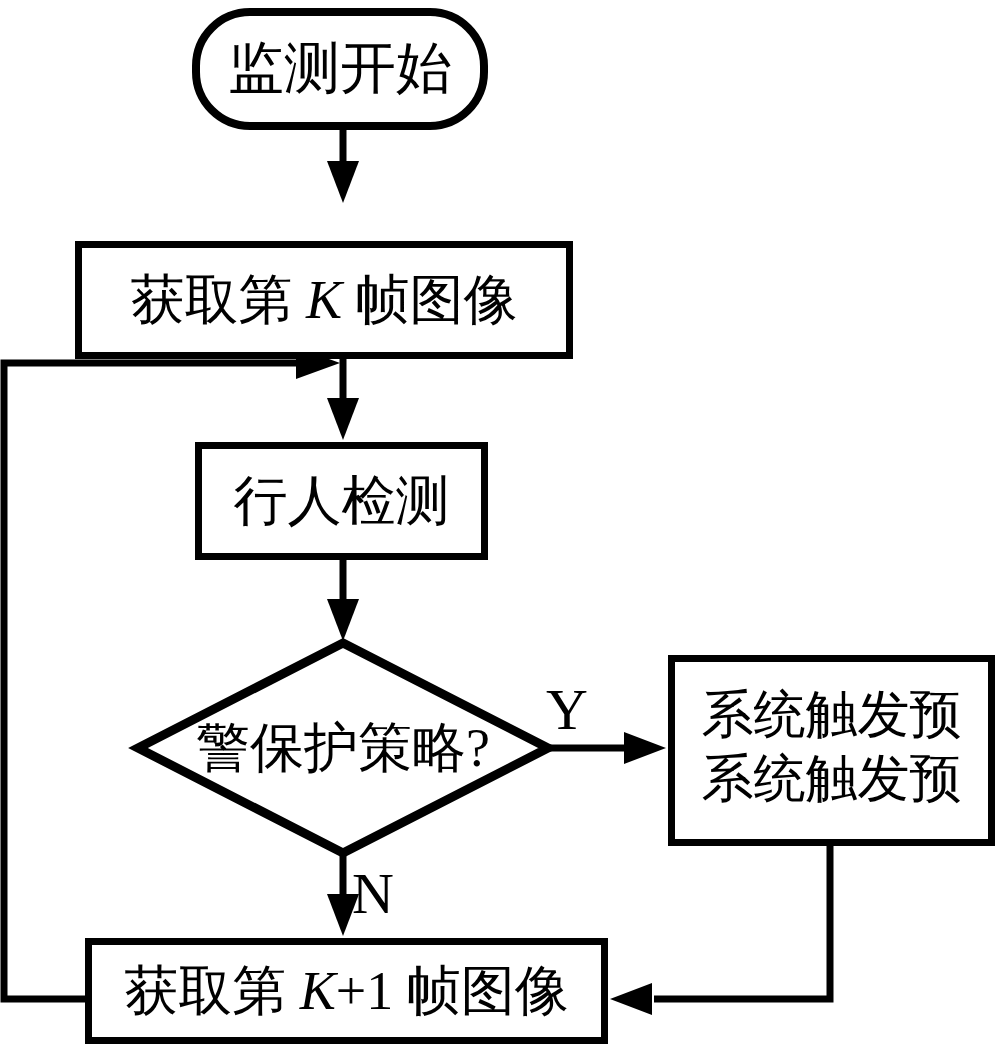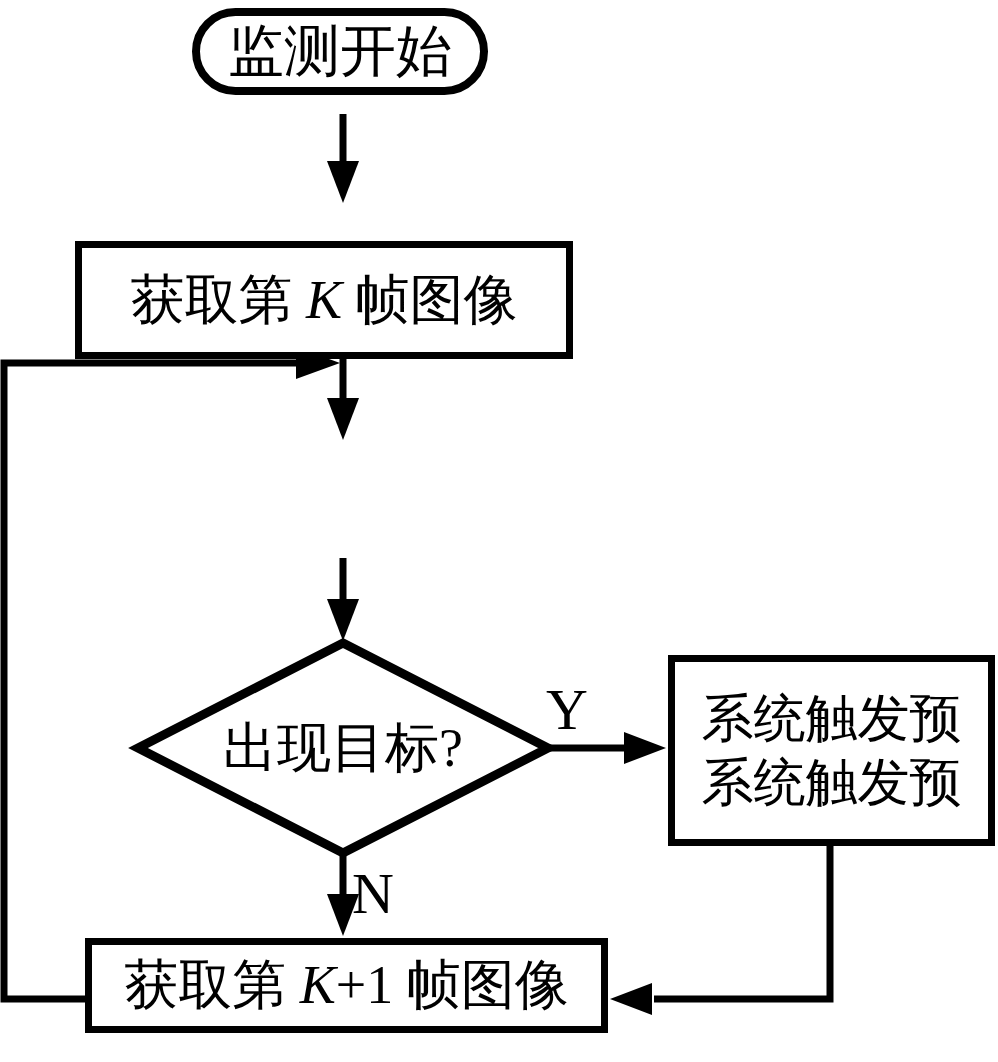--- a/index.html
+++ b/index.html
@@ -23,31 +23,31 @@
     position: absolute;
     display: flex;
     align-items: center;
     justify-content: center;
     text-align: center;
     background: var(--bg, #ffffff);
     color: var(--stroke, #000000);
   }
   .node .label { display: inline; white-space: pre; }
   .terminator {
-    left: 192px; top: 8px; width: 296px; height: 87px;
+    left: 192px; top: 8px; width: 296px; height: 122px;
     border: 8px solid var(--stroke, #000000);
     border-radius: 58px;
     font-size: 56px;
   }
   .rect { border: 7px solid var(--stroke, #000000); }
   .rect-frame-k   { left: 75px;  top: 205px; width: 498px; height: 118px; font-size: 54px; margin-top: 36px; }
   .rect-detect    { left: 195px; top: 442px; width: 293px; height: 118px; font-size: 54px; }
   .rect-alarm     { left: 668px; top: 655px; width: 327px; height: 191px; font-size: 52px;
-                    flex-direction: column; line-height: 1.22; }
-  .rect-frame-k1  { left: 85px;  top: 938px; width: 523px; height: 95px; font-size: 54px; }
+                    flex-direction: column; line-height: 1.22; font-family: Liberation Mono, monospace; }
+  .rect-frame-k1  { left: 85px;  top: 938px; width: 523px; height: 106px; font-size: 54px; }
   .decision-label {
     left: 138px; top: 643px; width: 410px; height: 210px;
     background: transparent;
     font-size: 54px;
   }
   .var { font-style: italic; }
   .edge-label {
     position: absolute;
     font-size: 58px;
     color: var(--stroke, #000000);
@@ -88,23 +88,26 @@
   </svg>
 
   <div class="node terminator">
     <span class="label">监测开始</span>
   </div>
 
   <div class="node rect rect-frame-k">
     <span class="label"><span>获取第 </span><span class="var">K</span><span> 帧图像</span></span>
   </div>
 
+  <div class="node rect rect-detect">
+    <span class="label">行人检测</span>
+  </div>
 
   <div class="node decision-label">
-    <span class="label">出现目标?</span>
+    <span class="label">警保护策略?</span>
   </div>
 
   <div class="node rect rect-alarm">
     <span class="label">系统触发预</span>
     <span class="label">系统触发预</span>
   </div>
 
   <div class="node rect rect-frame-k1">
     <span class="label"><span>获取第 </span><span class="var">K</span><span>+1 </span><span>帧图像</span></span>
   </div>

